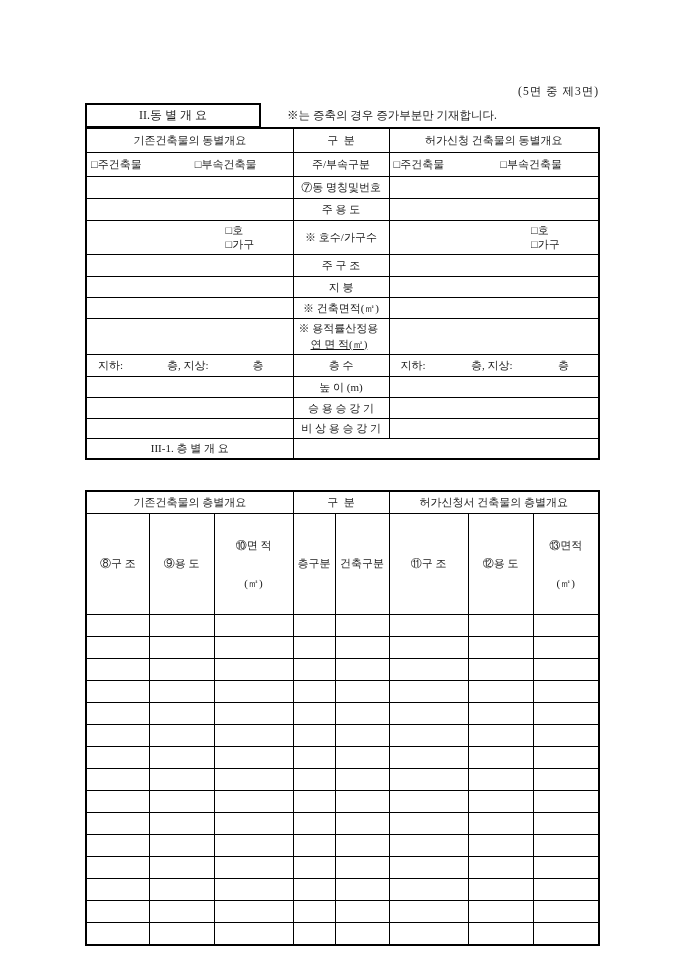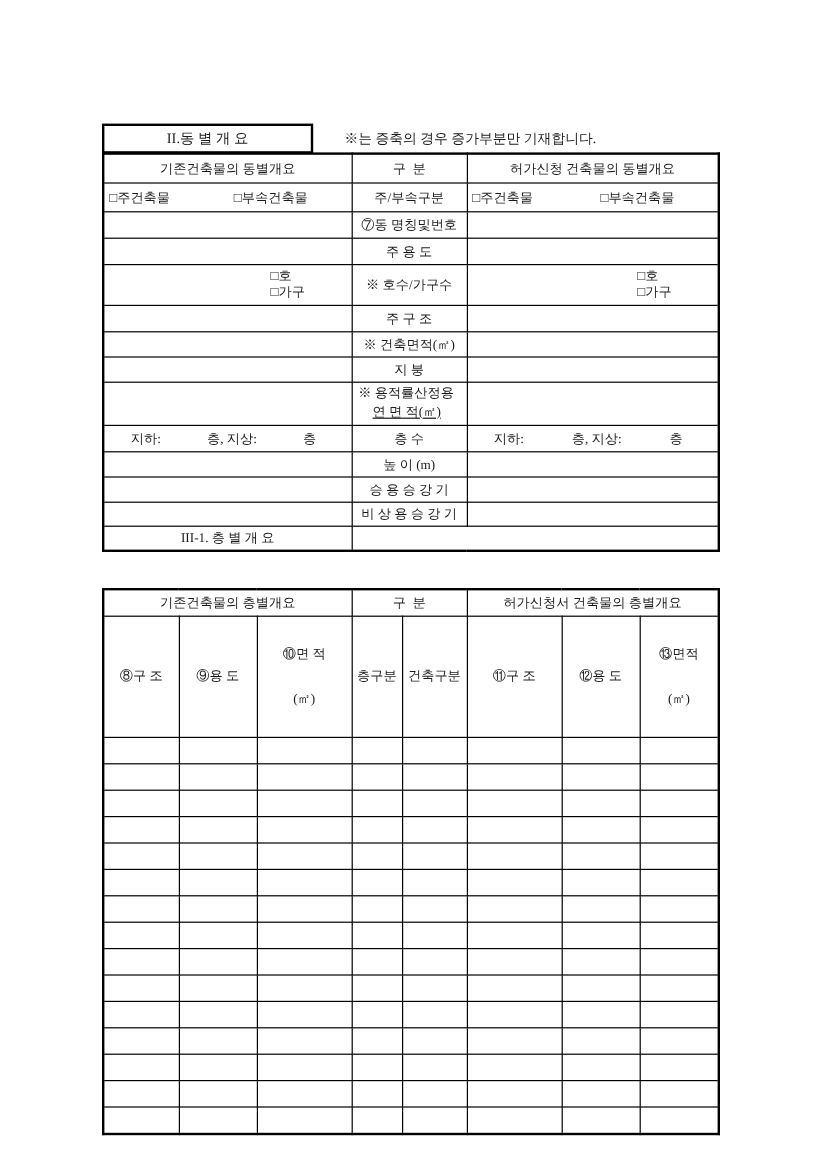--- a/index.html
+++ b/index.html
@@ -48,32 +48,33 @@
     display:flex; justify-content:space-between; align-items:center;
     padding:0 36px 0 4px; white-space:pre;
   }
   .stack {
     display:flex; flex-direction:column; align-items:flex-end;
     padding:2px 21px 2px 0; line-height:1.35;
   }
   .stack .cbitem { width:46px; text-align:left; white-space:pre; }
   .floorsrow {
     display:flex; justify-content:space-between; align-items:flex-start;
-    padding:0 29px 0 22px; white-space:pre;
+    padding:0 29px 0 11px; white-space:pre;
   }
   .far1,.far2 { display:block; text-align:left; white-space:pre; line-height:1.45; }
   .far1 { padding-left:5px; }
   .far2 { padding-left:17px;text-decoration:underline; }
   .two-line span { display:block; line-height:1.3; }
 </style>
 </head>
 <body>
 
 <div class="page">
 
+  <div class="sheet-note">(5면 중 제3면)</div>
 
   <div class="sec2-header">
     <div class="title-box">II.동 별 개 요</div>
     <div class="sec2-note">※는 증축의 경우 증가부분만 기재합니다.</div>
   </div>
 
   <table class="tbl tbl-dong">
     <colgroup>
         <col style="width:207px">
         <col style="width:96px">
@@ -125,26 +126,26 @@
           </div>
         </td>
       </tr>
       <tr class="h22">
         <td></td>
         <td class="c">주 구 조</td>
         <td></td>
       </tr>
       <tr class="h21">
         <td></td>
+        <td class="c">지 붕</td>
+        <td></td>
+      </tr>
+      <tr class="h21">
+        <td></td>
         <td class="c">※ 건축면적(㎡)</td>
-        <td></td>
-      </tr>
-      <tr class="h21">
-        <td></td>
-        <td class="c">지 붕</td>
         <td></td>
       </tr>
       <tr class="h36">
         <td></td>
         <td>
           <span class="far1">※ 용적률산정용</span>
           <span class="far2">연 면 적(㎡)</span>
         </td>
         <td></td>
       </tr>

